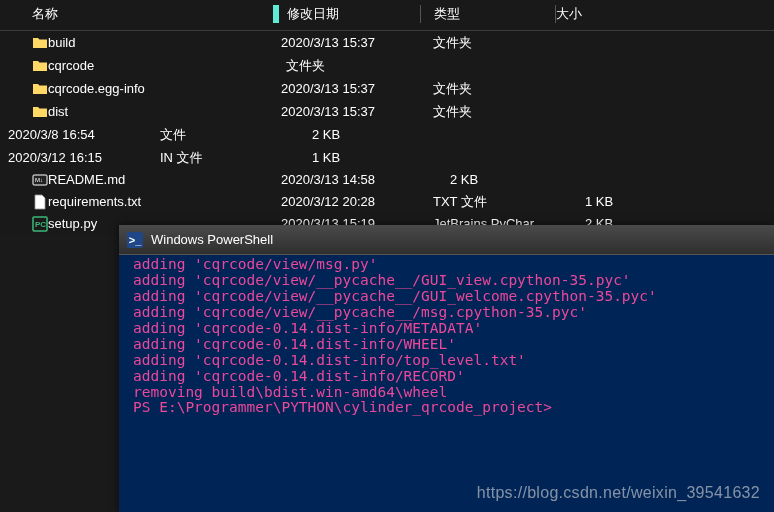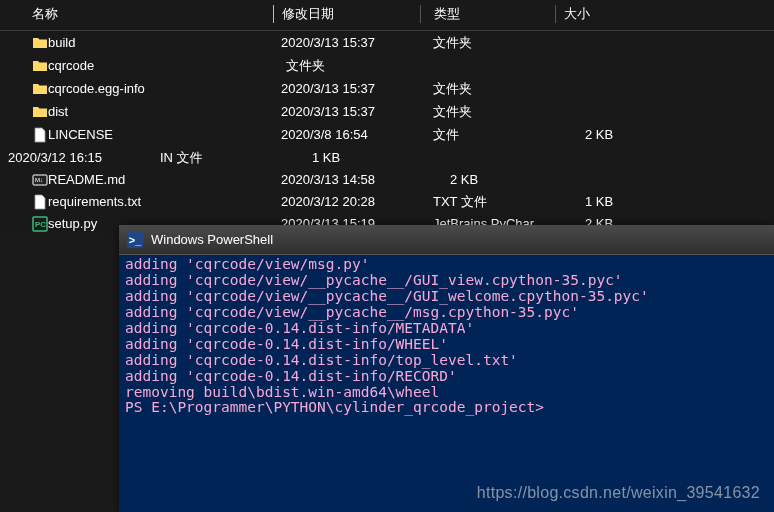--- a/index.html
+++ b/index.html
@@ -18,23 +18,23 @@
       background: #191919;
     }
     .header-row {
       display: flex;
       border-bottom: 1px solid #3a3a3a;
       padding: 5px 0 7px 0;
       font-size: 13px;
       color: #fff;
     }
     .col-name { width: 273px; padding-left: 32px; }
-    .col-date { width: 147px; border-left: 1px solid #5eead4; padding-left: 8px; }
+    .col-date { width: 147px; border-left: 6px solid #5eead4; padding-left: 8px; }
     .col-type { width: 135px; border-left: 1px solid #555; padding-left: 13px; }
-    .col-size { width: 100px; border-left: 1px solid #555; padding-left: 8px; }
+    .col-size { width: 100px; border-left: 1px solid #555; padding-left: 0; }
     .file-row {
       display: flex;
       align-items: center;
       padding: 2.5px 0;
       font-size: 13px;
       color: #fff;
     }
     .file-row .col-name { display: flex; align-items: center; }
     .file-row .col-size { text-align: left; padding-left: 30px; }
     .icon {
@@ -75,24 +75,24 @@
       background: #1f4788;
       border-radius: 2px;
       display: flex;
       align-items: center;
       justify-content: center;
       color: #fff;
       font-size: 11px;
       font-weight: bold;
     }
     .ps-content {
-      padding: 2px 6px;
+      padding: 2px 14px;
       font-family: "NSimSun", "SimSun", Consolas, monospace;
       font-size: 14.5px;
-      color: #f9a8d4;
+      color: #ec4899;
       line-height: 1.1;
       white-space: pre;
       letter-spacing: 0px;
     }
     .watermark {
       position: absolute;
       right: 14px;
       bottom: 10px;
       color: rgba(220,220,220,0.6);
       font-size: 16px;
@@ -157,28 +157,20 @@
               <path d="M1 3h5l1.5 1.5H15V13H1z"></path>
             </svg>
           </span>
           <span>dist</span>
         </div>
         <div class="col-date" style="border:none">2020/3/13 15:37</div>
         <div class="col-type" style="border:none">文件夹</div>
         <div class="col-size" style="border:none"></div>
       </div>
       <div class="file-row">
-        <div class="col-name">
-          <span class="icon icon-file">
-            <svg viewBox="0 0 16 16" width="16" height="16">
-              <path d="M3 1h7l3 3v11H3z" fill="#fff" stroke="#999" stroke-width="0.8"></path>
-            </svg>
-          </span>
-          <span>LINCENSE</span>
-        </div>
         <div class="col-date" style="border:none">2020/3/8 16:54</div>
         <div class="col-type" style="border:none">文件</div>
         <div class="col-size" style="border:none">2 KB</div>
       </div>
       <div class="file-row">
         <div class="col-date" style="border:none">2020/3/12 16:15</div>
         <div class="col-type" style="border:none">IN 文件</div>
         <div class="col-size" style="border:none">1 KB</div>
       </div>
       <div class="file-row">

